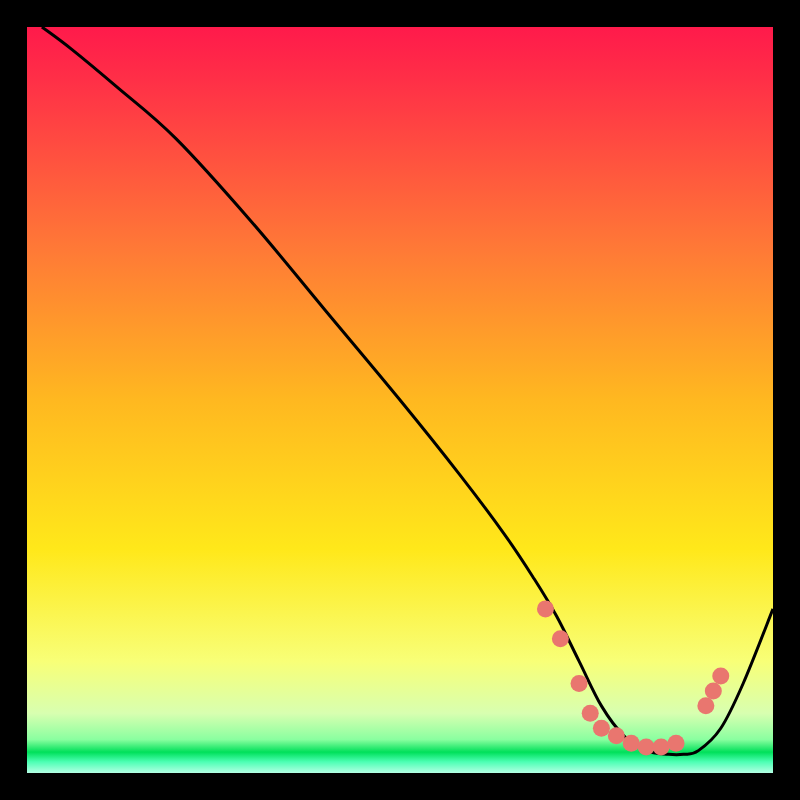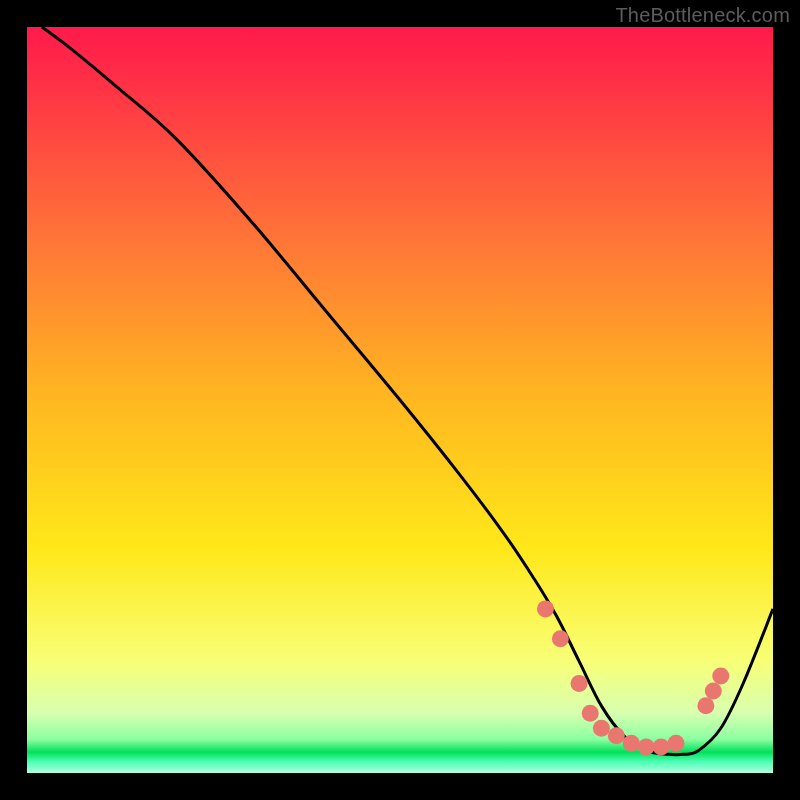--- a/index.html
+++ b/index.html
@@ -26,21 +26,20 @@
     top: 27px;
     width: 746px;
     height: 746px;
   }
   .plot svg { display: block; }
 </style>
 </head>
 <body>
 
 <div class="frame">
-  <div class="attribution">TheBottleneck.com</div>
 
   <div class="plot">
     <svg id="chart-svg" width="746" height="746" viewBox="0 0 746 746">
       <defs>
         <linearGradient id="bg-grad" x1="0" y1="0" x2="0" y2="1">
             <stop offset="0%" stop-color="#ff1a4b"></stop>
             <stop offset="7.000000000000001%" stop-color="#ff2f47"></stop>
             <stop offset="30%" stop-color="#ff7a36"></stop>
             <stop offset="50%" stop-color="#ffb820"></stop>
             <stop offset="70%" stop-color="#ffe81a"></stop>

